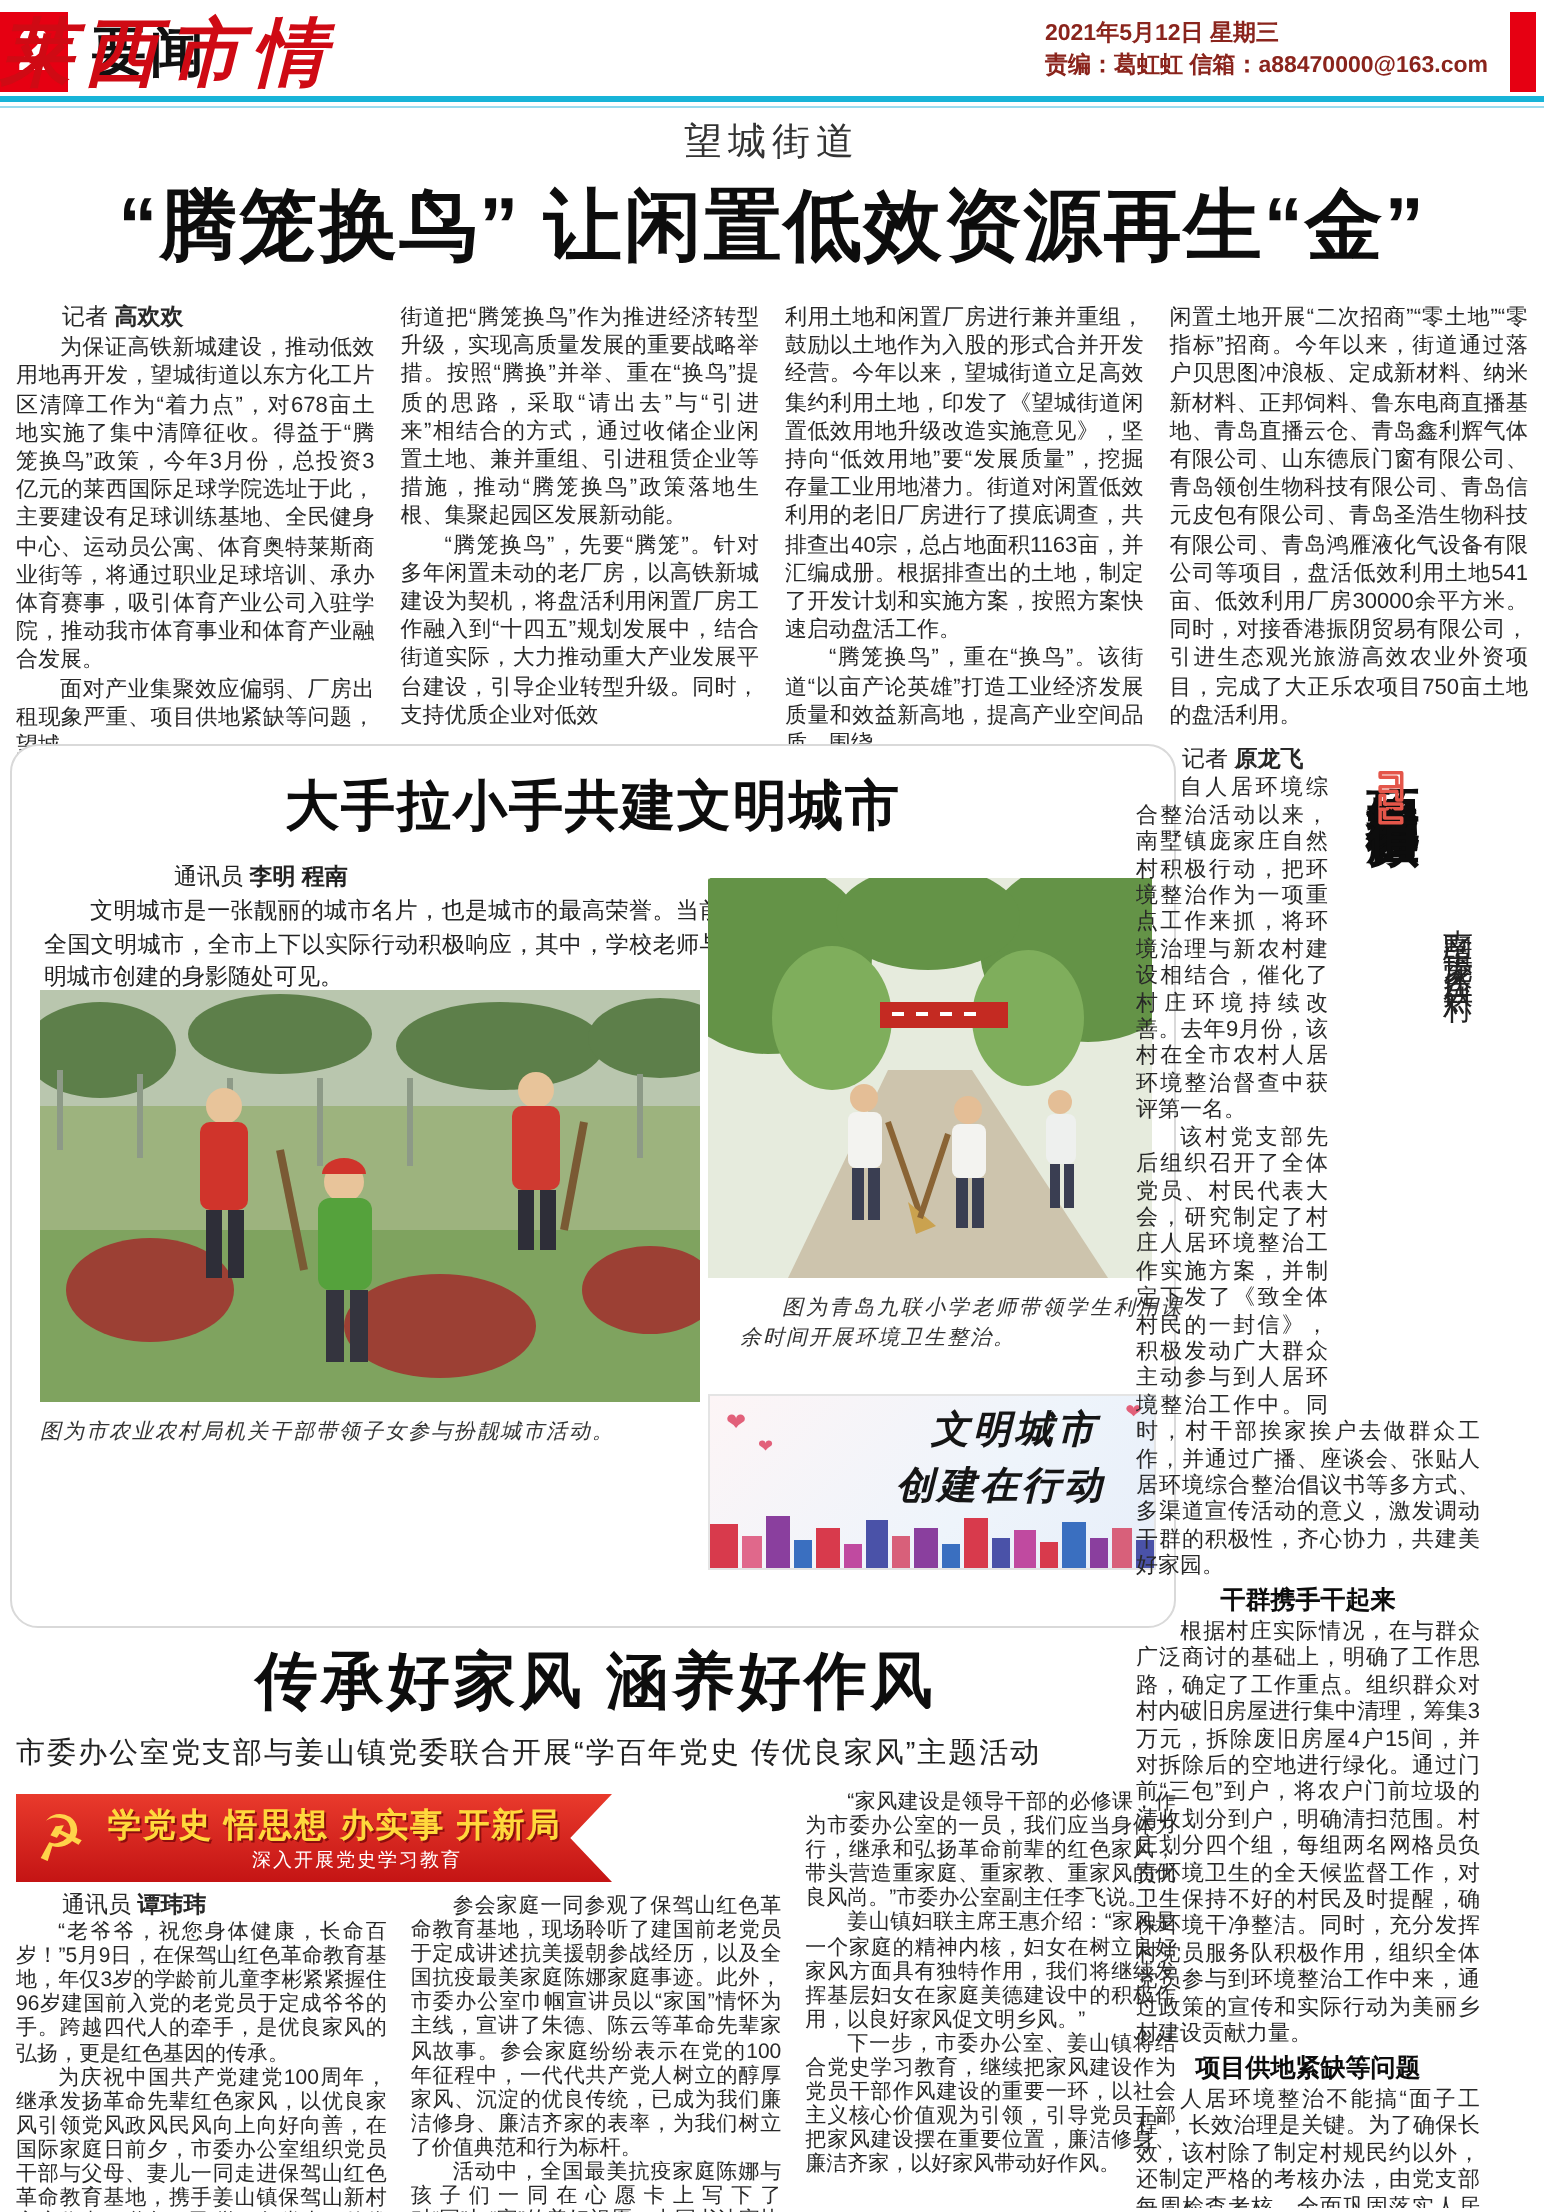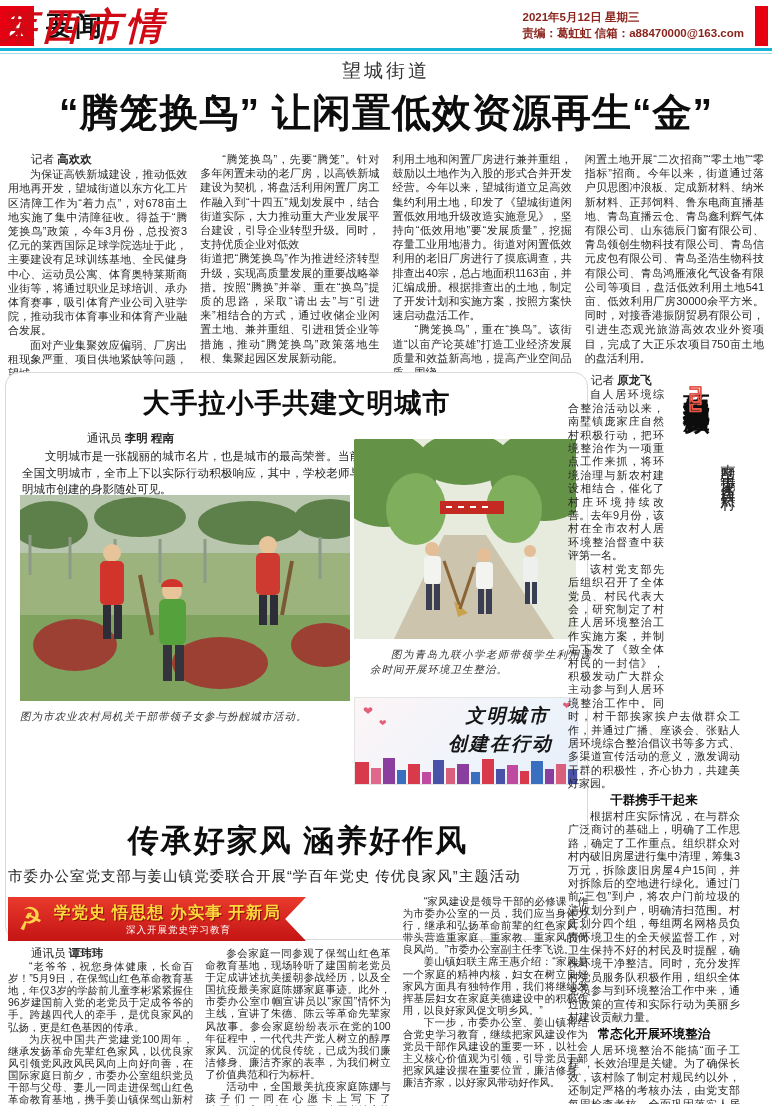--- a/index.html
+++ b/index.html
@@ -20,21 +20,21 @@
   .a1{position:absolute;top:58px;left:8px;width:756px;}
   .a1 .kicker{text-align:center;font-size:19px;color:#333;letter-spacing:3px;}
   .a1 .headline{text-align:center;font-size:39px;font-weight:900;color:#0d0d0d;letter-spacing:1px;margin-top:2px;}
   .a1-cols{display:flex;gap:13px;margin-top:12px;height:226px;overflow:hidden;}
   .a1-cols .col{flex:1;font-size:11px;line-height:14.2px;text-align:justify;color:#282828;}
   p.para{margin:0;text-indent:2em;}
   p.para.noind{text-indent:0;}
   .byline{margin:0 0 1px 0;text-indent:2em;font-size:11.5px;}
   .byline b{font-weight:bold;}
   
-  .a2{position:absolute;top:372px;left:5px;width:583px;height:568px;border:1px solid #d9d9d9;
+  .a2{position:absolute;top:372px;left:5px;width:583px;height:442px;border:1px solid #d9d9d9;
       border-radius:14px;background:#fff;box-sizing:border-box;}
   .a2 .title{text-align:center;font-size:27px;font-weight:900;color:#0d0d0d;margin-top:12px;letter-spacing:1px;}
   .a2 .byline{margin:10px 0 2px 58px;}
   .a2 .intro{width:468px;margin-left:16px;font-size:11.5px;line-height:16.5px;text-align:justify;}
   .photo{position:absolute;overflow:hidden;background:#cfd8c8;}
   .photo-left{left:14px;top:122px;width:330px;height:206px;}
   .photo-right{left:348px;top:66px;width:222px;height:200px;}
   .caption{font-size:10.5px;line-height:15px;color:#333;font-family:"Liberation Serif",serif;
            font-style:italic;text-align:justify;letter-spacing:1px;}
   .cap-left{position:absolute;left:14px;top:336px;width:345px;}
@@ -93,22 +93,22 @@
   <div class="a1">
     <div class="kicker">望城街道</div>
     <div class="headline">“腾笼换鸟” 让闲置低效资源再生“金”</div>
     <div class="a1-cols">
       <div class="col">
         <p class="byline"><span>记者</span> <b>高欢欢</b></p>
         <p class="para">为保证高铁新城建设，推动低效用地再开发，望城街道以东方化工片区清障工作为“着力点”，对678亩土地实施了集中清障征收。得益于“腾笼换鸟”政策，今年3月份，总投资3亿元的莱西国际足球学院选址于此，主要建设有足球训练基地、全民健身中心、运动员公寓、体育奥特莱斯商业街等，将通过职业足球培训、承办体育赛事，吸引体育产业公司入驻学院，推动我市体育事业和体育产业融合发展。</p>
         <p class="para">面对产业集聚效应偏弱、厂房出租现象严重、项目供地紧缺等问题，望城</p>
       </div>
       <div class="col">
+        <p class="para noind">街道把“腾笼换鸟”作为推进经济转型升级，实现高质量发展的重要战略举措。按照“腾换”并举、重在“换鸟”提质的思路，采取“请出去”与“引进来”相结合的方式，通过收储企业闲置土地、兼并重组、引进租赁企业等措施，推动“腾笼换鸟”政策落地生根、集聚起园区发展新动能。</p>
         <p class="para">“腾笼换鸟”，先要“腾笼”。针对多年闲置未动的老厂房，以高铁新城建设为契机，将盘活利用闲置厂房工作融入到“十四五”规划发展中，结合街道实际，大力推动重大产业发展平台建设，引导企业转型升级。同时，支持优质企业对低效</p>
-        <p class="para noind">街道把“腾笼换鸟”作为推进经济转型升级，实现高质量发展的重要战略举措。按照“腾换”并举、重在“换鸟”提质的思路，采取“请出去”与“引进来”相结合的方式，通过收储企业闲置土地、兼并重组、引进租赁企业等措施，推动“腾笼换鸟”政策落地生根、集聚起园区发展新动能。</p>
       </div>
       <div class="col">
         <p class="para noind">利用土地和闲置厂房进行兼并重组，鼓励以土地作为入股的形式合并开发经营。今年以来，望城街道立足高效集约利用土地，印发了《望城街道闲置低效用地升级改造实施意见》，坚持向“低效用地”要“发展质量”，挖掘存量工业用地潜力。街道对闲置低效利用的老旧厂房进行了摸底调查，共排查出40宗，总占地面积1163亩，并汇编成册。根据排查出的土地，制定了开发计划和实施方案，按照方案快速启动盘活工作。</p>
         <p class="para">“腾笼换鸟”，重在“换鸟”。该街道“以亩产论英雄”打造工业经济发展质量和效益新高地，提高产业空间品质，围绕</p>
       </div>
       <div class="col">
         <p class="para noind">闲置土地开展“二次招商”“零土地”“零指标”招商。今年以来，街道通过落户贝思图冲浪板、定成新材料、纳米新材料、正邦饲料、鲁东电商直播基地、青岛直播云仓、青岛鑫利辉气体有限公司、山东德辰门窗有限公司、青岛领创生物科技有限公司、青岛信元皮包有限公司、青岛圣浩生物科技有限公司、青岛鸿雁液化气设备有限公司等项目，盘活低效利用土地541亩、低效利用厂房30000余平方米。同时，对接香港振阴贸易有限公司，引进生态观光旅游高效农业外资项目，完成了大正乐农项目750亩土地的盘活利用。</p>
       </div>
     </div>
   </div>
@@ -246,21 +246,21 @@
   <div class="a3">
     <div class="vhead-float">
       <div class="vhead"><span>环境细</span><span class="rq">『</span><span>梳妆</span><span class="rq">』</span><span>村容增</span><span class="rq">『</span><span>颜值</span><span class="rq">』</span></div>
       <div class="vkicker">南墅镇庞家庄自然村</div>
     </div>
     <p class="byline"><span>记者</span> <b>原龙飞</b></p>
     <p class="para">自人居环境综合整治活动以来，南墅镇庞家庄自然村积极行动，把环境整治作为一项重点工作来抓，将环境治理与新农村建设相结合，催化了村庄环境持续改善。去年9月份，该村在全市农村人居环境整治督查中获评第一名。</p>
     <p class="para">该村党支部先后组织召开了全体党员、村民代表大会，研究制定了村庄人居环境整治工作实施方案，并制定下发了《致全体村民的一封信》，积极发动广大群众主动参与到人居环境整治工作中。同时，村干部挨家挨户去做群众工作，并通过广播、座谈会、张贴人居环境综合整治倡议书等多方式、多渠道宣传活动的意义，激发调动干群的积极性，齐心协力，共建美好家园。</p>
     <div class="subhead">干群携手干起来</div>
     <p class="para">根据村庄实际情况，在与群众广泛商讨的基础上，明确了工作思路，确定了工作重点。组织群众对村内破旧房屋进行集中清理，筹集3万元，拆除废旧房屋4户15间，并对拆除后的空地进行绿化。通过门前“三包”到户，将农户门前垃圾的清收划分到户，明确清扫范围。村庄划分四个组，每组两名网格员负责环境卫生的全天候监督工作，对卫生保持不好的村民及时提醒，确保环境干净整洁。同时，充分发挥村党员服务队积极作用，组织全体党员参与到环境整治工作中来，通过政策的宣传和实际行动为美丽乡村建设贡献力量。</p>
-    <div class="subhead">常态化开展环境整治</div>
+    <div class="subhead">项目供地紧缺等问题</div>
     <p class="para">人居环境整治不能搞“面子工程”，长效治理是关键。为了确保长效，该村除了制定村规民约以外，还制定严格的考核办法，由党支部每周检查考核，全面巩固落实人居环境综合整治成果。</p>
 
   </div>
 
   <div class="a4">
     <div class="title">传承好家风 涵养好作风</div>
     <div class="subtitle">市委办公室党支部与姜山镇党委联合开展“学百年党史 传优良家风”主题活动</div>
     <div class="a4-body">
       <div class="red-banner">
         <span class="rb-emblem">☭</span>

